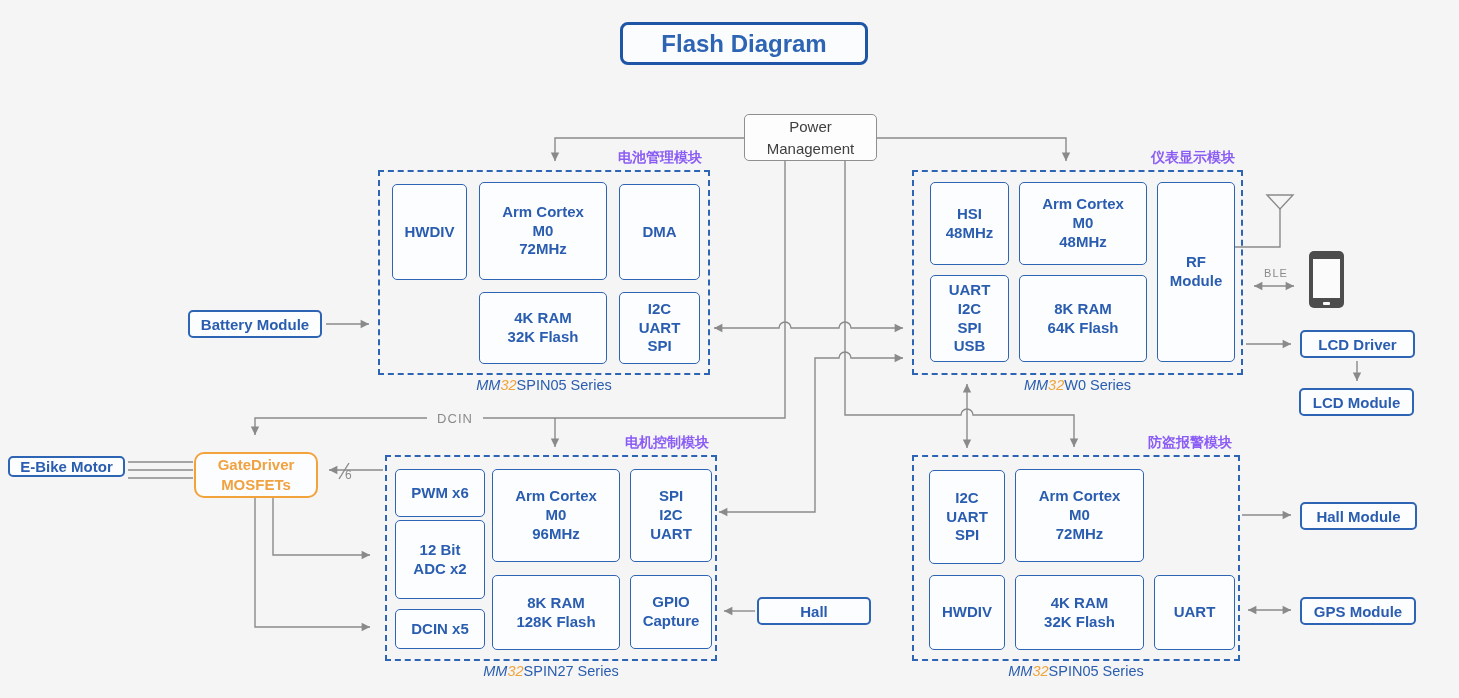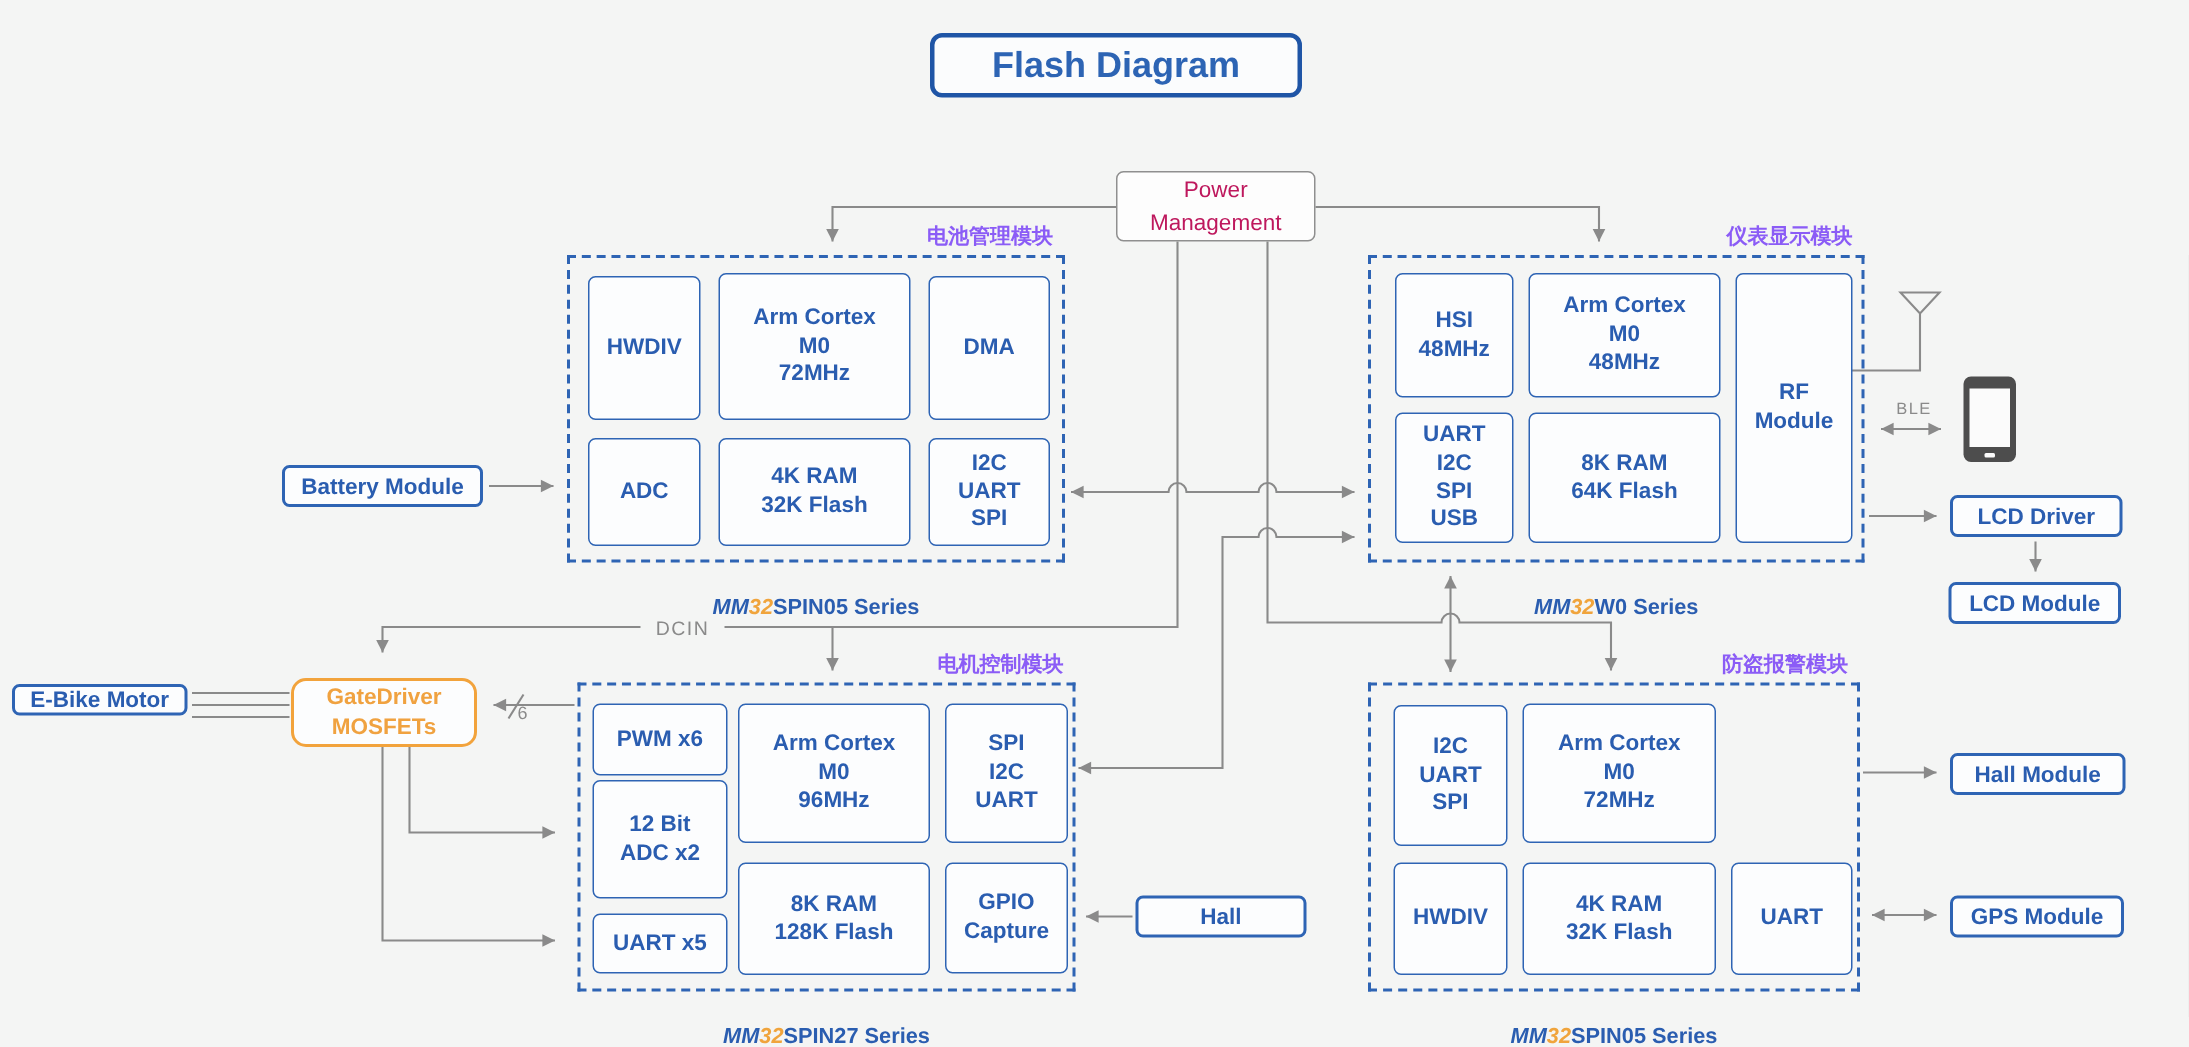--- a/index.html
+++ b/index.html
@@ -3,30 +3,30 @@
 <meta charset="utf-8">
 <style>
   html,body{margin:0;padding:0;background:#e9eaea;}
   .canvas{position:relative;width:1459px;height:698px;background:#f4f5f4;
           font-family:"Liberation Sans",sans-serif;overflow:hidden;}
   .wires{position:absolute;left:0;top:0;z-index:1;}
   .abs{position:absolute;box-sizing:border-box;}
   .flexc{display:flex;align-items:center;justify-content:center;text-align:center;white-space:pre-line;}
   .title-box{border:3px solid #1f55a6;border-radius:8px;background:#fbfcfd;color:#2d64b4;
              font-size:24px;font-weight:bold;z-index:2;}
-  .pm-box{border:1.5px solid #8f8f8f;border-radius:5px;background:#fdfdfd;color:#be185d;
+  .pm-box{border:1.5px solid #8f8f8f;border-radius:5px;background:#fdfdfd;color:#404040;
           font-size:15px;line-height:1.45;z-index:2;}
   .module{position:absolute;border:2px dashed #2e64b4;box-sizing:border-box;z-index:2;}
   .module-title{position:absolute;top:-23px;right:6px;color:#8b5cf6;font-weight:bold;
                 font-size:14px;white-space:nowrap;}
   .chip{position:absolute;box-sizing:border-box;border:1.5px solid #2e64b4;border-radius:5px;
         background:#fcfdfe;color:#2a5db0;font-weight:bold;font-size:15px;line-height:1.25;
         display:flex;align-items:center;justify-content:center;text-align:center;white-space:pre-line;}
-  .series{position:absolute;left:0;right:0;top:100%;margin-top:24px;text-align:center;
-          font-size:14.5px;font-weight:bold;color:#2a5db0;white-space:nowrap;}
+  .series{position:absolute;left:0;right:0;top:100%;margin-top:4px;text-align:center;
+          font-size:14.5px;font-weight:normal;color:#2a5db0;white-space:nowrap;}
   .series .mm{font-style:italic;}
   .series .num{font-style:italic;color:#f0a43c;}
   .sbox{border:2px solid #2e64b4;border-radius:5px;background:#fcfdfe;color:#2a5db0;
         font-weight:bold;font-size:15px;z-index:2;}
   .sbox.orange{border-color:#f2a33c;border-radius:10px;color:#f0a240;line-height:1.35;}
   .lbl{position:absolute;color:#8a8a8a;z-index:3;}
   .lbl.dcin{background:#f4f5f4;text-align:center;font-size:13px;letter-spacing:1px;padding:0 3px;}
   .lbl.ble{font-size:11px;letter-spacing:1px;text-align:center;}
   .lbl.six{font-size:12px;}
   .phone{position:absolute;left:1309px;top:251px;width:35px;height:57px;background:#4d4d4d;
@@ -80,21 +80,20 @@
   <div class="abs flexc pm-box" style="left:744px;top:114px;width:133px;height:47px">Power
 Management</div>
 
   <div class="module" style="left:378px;top:170px;width:332px;height:205px">
     <span class="module-title">电池管理模块</span>
     <div class="chip" style="left:12px;top:12px;width:75px;height:96px">HWDIV</div>
     <div class="chip" style="left:99px;top:10px;width:128px;height:98px">Arm Cortex
 M0
 72MHz</div>
     <div class="chip" style="left:239px;top:12px;width:81px;height:96px">DMA</div>
-    <div class="chip" style="left:12px;top:120px;width:75px;height:72px">ADC</div>
     <div class="chip" style="left:99px;top:120px;width:128px;height:72px">4K RAM
 32K Flash</div>
     <div class="chip" style="left:239px;top:120px;width:81px;height:72px">I2C
 UART
 SPI</div>
     <div class="series">
       <span class="mm">MM</span><span class="num">32</span><span class="rest">SPIN05 Series</span>
     </div>
   </div>
 
@@ -116,21 +115,21 @@
     <div class="series">
       <span class="mm">MM</span><span class="num">32</span><span class="rest">W0 Series</span>
     </div>
   </div>
 
   <div class="module" style="left:385px;top:455px;width:332px;height:206px">
     <span class="module-title">电机控制模块</span>
     <div class="chip" style="left:8px;top:12px;width:90px;height:48px">PWM x6</div>
     <div class="chip" style="left:8px;top:63px;width:90px;height:79px">12 Bit
 ADC x2</div>
-    <div class="chip" style="left:8px;top:152px;width:90px;height:40px">UART x5</div>
+    <div class="chip" style="left:8px;top:152px;width:90px;height:40px">DCIN x5</div>
     <div class="chip" style="left:105px;top:12px;width:128px;height:93px">Arm Cortex
 M0
 96MHz</div>
     <div class="chip" style="left:105px;top:118px;width:128px;height:75px">8K RAM
 128K Flash</div>
     <div class="chip" style="left:243px;top:12px;width:82px;height:93px">SPI
 I2C
 UART</div>
     <div class="chip" style="left:243px;top:118px;width:82px;height:74px">GPIO
 Capture</div>

